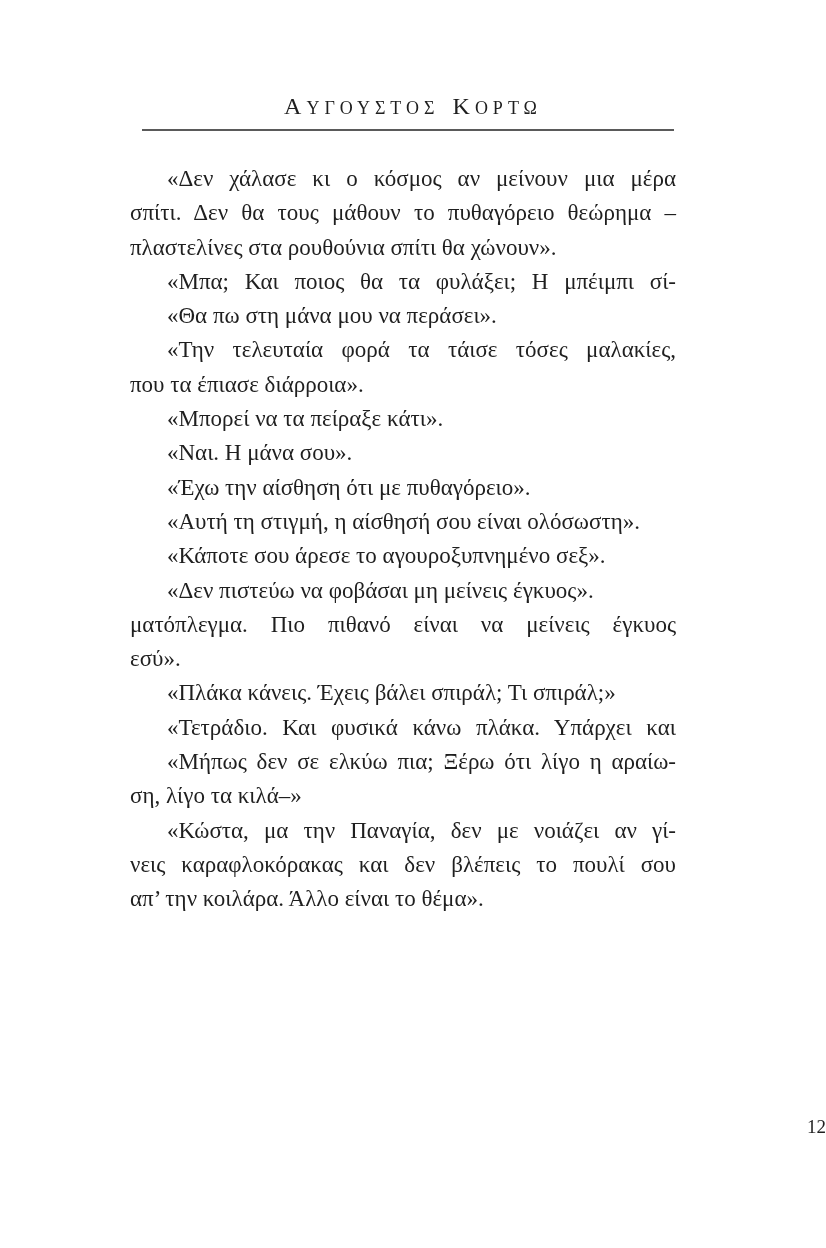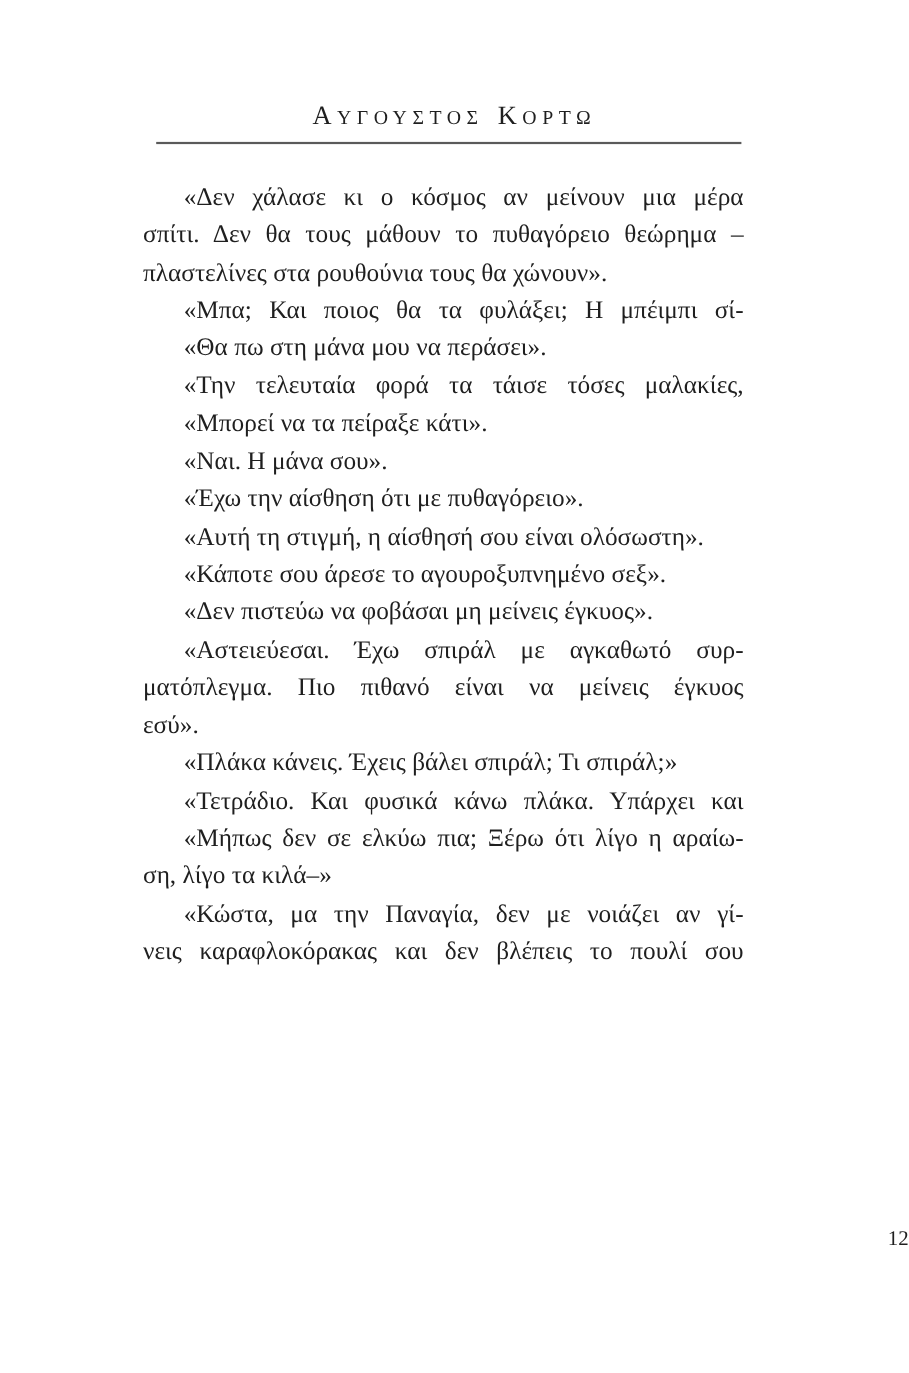--- a/index.html
+++ b/index.html
@@ -73,36 +73,37 @@
 
   <div class="running-header">
     <span><span class="ini">Α</span><span class="sc">ΥΓΟΥΣΤΟΣ</span><span class="word2"><span class="ini">Κ</span><span class="sc">ΟΡΤΩ</span></span></span>
   </div>
 
   <div class="header-rule"></div>
 
   <div class="body-text">
       <div class="line indent">«Δεν χάλασε κι ο κόσμος αν μείνουν μια μέρα</div>
       <div class="line">σπίτι. Δεν θα τους μάθουν το πυθαγόρειο θεώρημα –</div>
-      <div class="line end">πλαστελίνες στα ρουθούνια τους θα χώνουν».</div>
+      <div class="line end">πλαστελίνες στα ρουθούνια σπίτι θα χώνουν».</div>
       <div class="line indent">«Μπα; Και ποιος θα τα φυλάξει; Η μπέιμπι σί-</div>
       <div class="line indent end">«Θα πω στη μάνα μου να περάσει».</div>
       <div class="line indent">«Την τελευταία φορά τα τάισε τόσες μαλακίες,</div>
+      <div class="line end">που τα έπιασε διάρροια».</div>
       <div class="line indent end">«Μπορεί να τα πείραξε κάτι».</div>
       <div class="line indent end">«Ναι. Η μάνα σου».</div>
       <div class="line indent end">«Έχω την αίσθηση ότι με πυθαγόρειο».</div>
       <div class="line indent end">«Αυτή τη στιγμή, η αίσθησή σου είναι ολόσωστη».</div>
       <div class="line indent end">«Κάποτε σου άρεσε το αγουροξυπνημένο σεξ».</div>
       <div class="line indent end">«Δεν πιστεύω να φοβάσαι μη μείνεις έγκυος».</div>
-      <div class="line indent">«Αστειεύεσαι. Έχω σπιράλ με αγκαθωτό συρ-</div>
       <div class="line">ματόπλεγμα. Πιο πιθανό είναι να μείνεις έγκυος</div>
       <div class="line end">εσύ».</div>
       <div class="line indent end">«Πλάκα κάνεις. Έχεις βάλει σπιράλ; Τι σπιράλ;»</div>
       <div class="line indent">«Τετράδιο. Και φυσικά κάνω πλάκα. Υπάρχει και</div>
       <div class="line indent">«Μήπως δεν σε ελκύω πια; Ξέρω ότι λίγο η αραίω-</div>
       <div class="line end">ση, λίγο τα κιλά–»</div>
       <div class="line indent">«Κώστα, μα την Παναγία, δεν με νοιάζει αν γί-</div>
       <div class="line">νεις καραφλοκόρακας και δεν βλέπεις το πουλί σου</div>
+      <div class="line end">απ’ την κοιλάρα. Άλλο είναι το θέμα».</div>
     </div>
 
   <div class="page-number">12</div>
 
 </div>
 
 </body></html>

